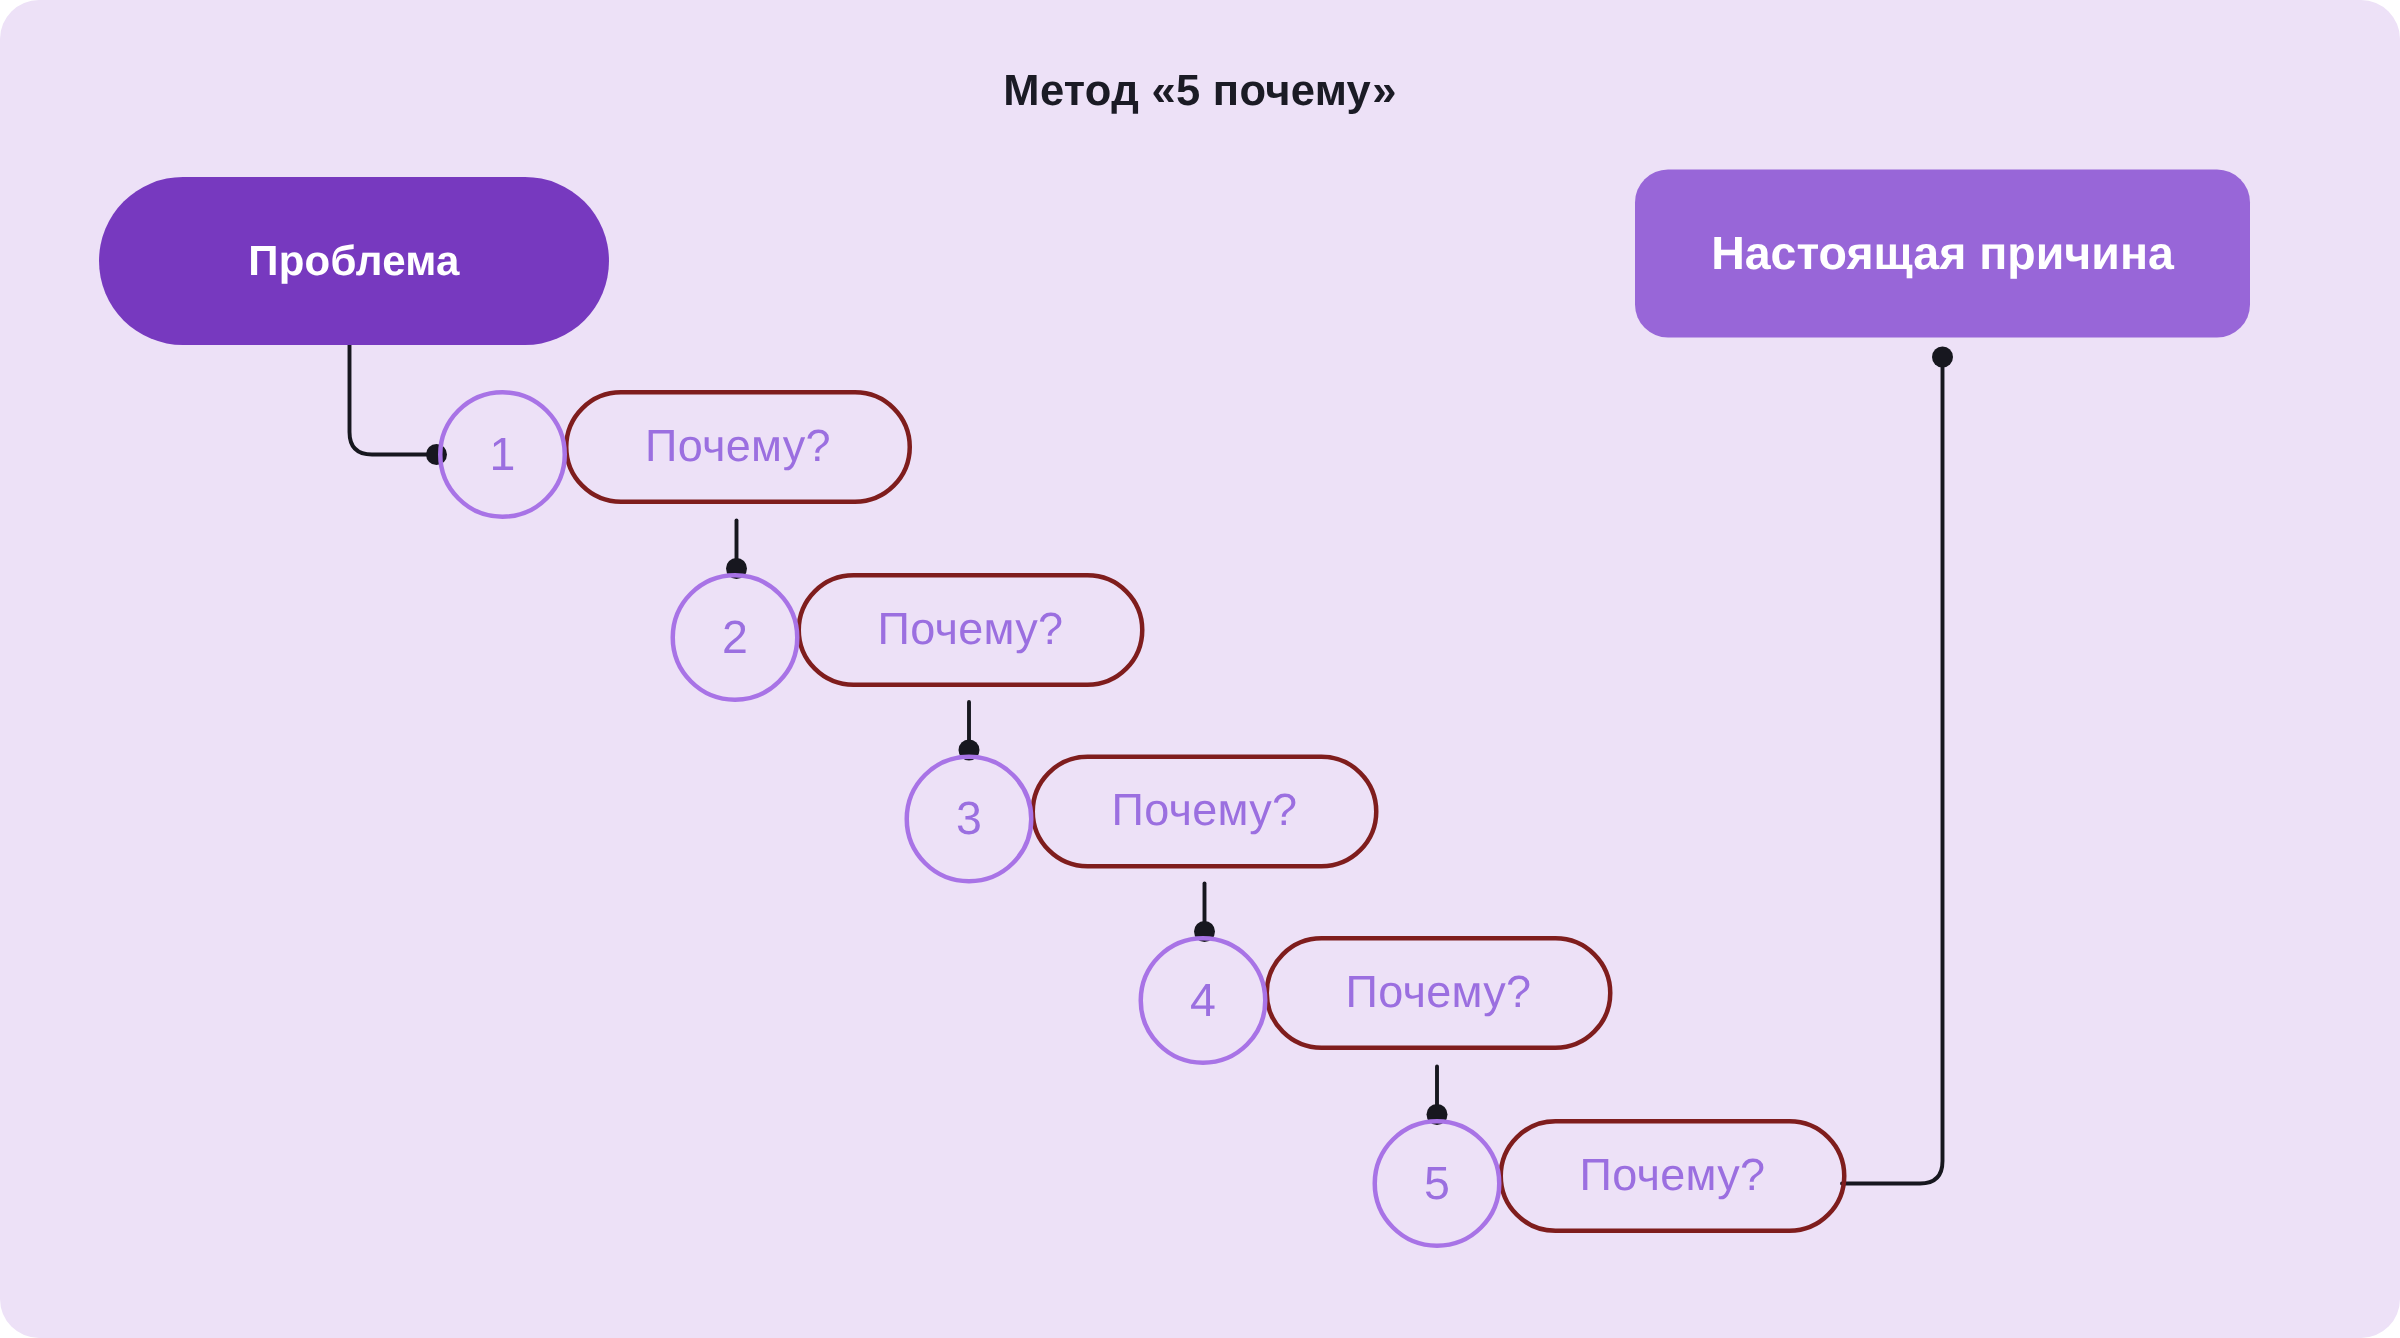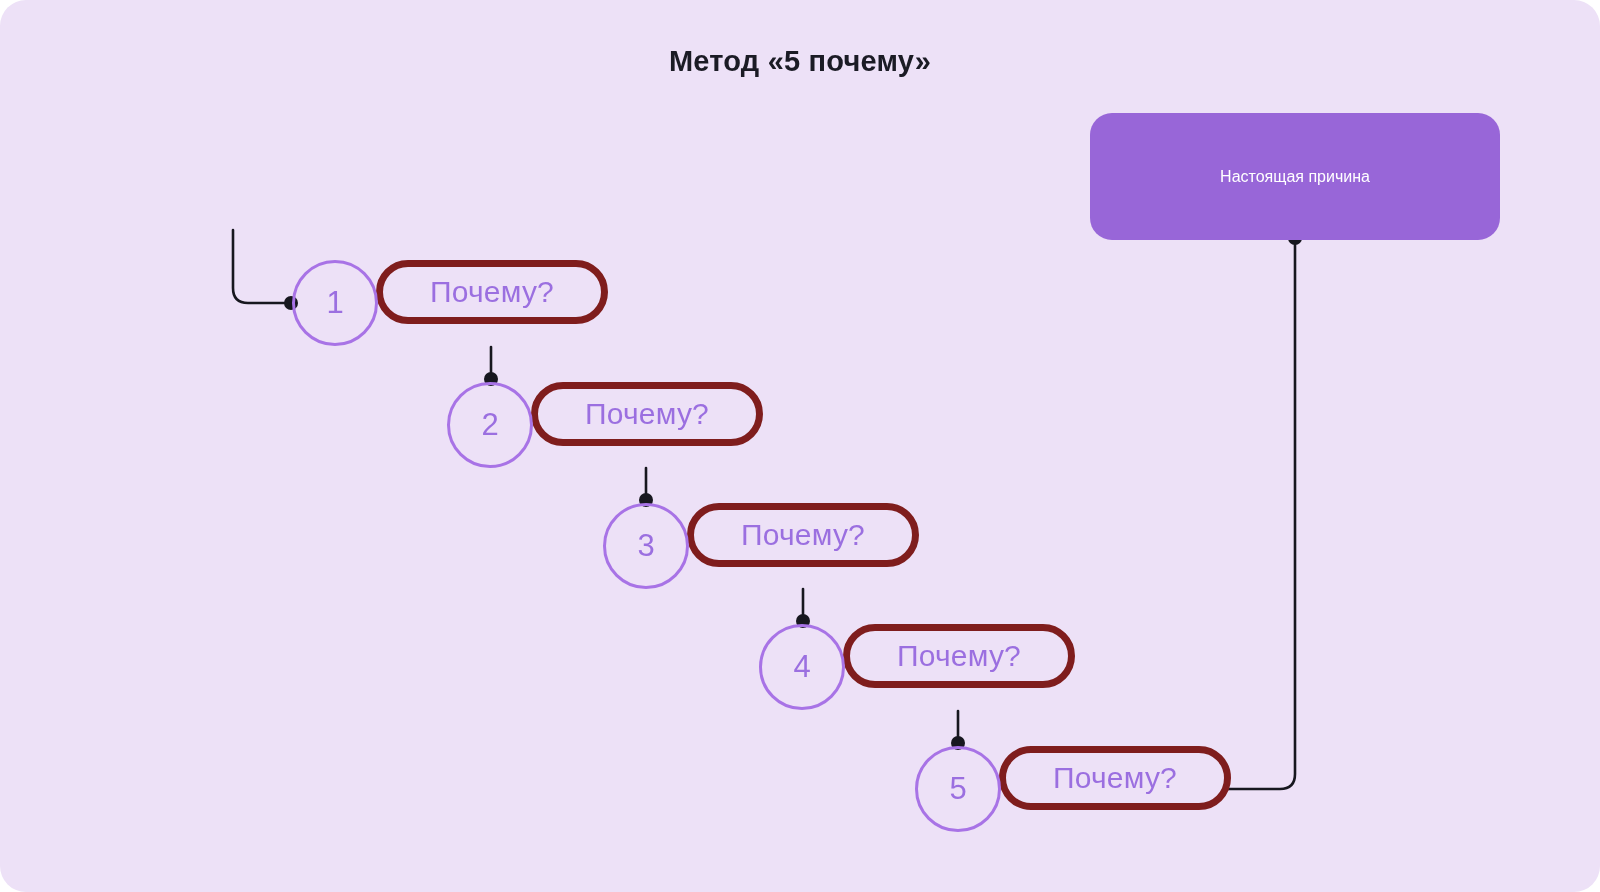--- a/index.html
+++ b/index.html
@@ -77,25 +77,25 @@
     background: #7739bf;
     font-size: 28px;
     font-weight: bold;
     letter-spacing: 0.2px;
   }
 
   #root-cause-box {
     left: 1090px;
     top: 113px;
     width: 410px;
-    height: 127px;
+    height: 112px;
     border-radius: 22px;
     background: #9866d8;
-    font-size: 16px;
-    font-weight: normal;
+    font-size: 31px;
+    font-weight: bold;
     line-height: 1.33;
     padding: 0 26px;
   }
   #root-cause-box .rc-text {
     display: block;
     width: 100%;
   }
 
   
   .why-step {
@@ -118,22 +118,22 @@
     justify-content: center;
     color: #9b6fe0;
     font-size: 31px;
     font-weight: normal;
     z-index: 2;
   }
 
   .step-pill {
     position: absolute;
     top: 0;
-    height: 64px;
-    border: 7px solid #7f1d1d;
+    height: 76px;
+    border: 3px solid #7f1d1d;
     border-radius: 43px;
     background: transparent;
     box-sizing: border-box;
     display: flex;
     align-items: center;
     justify-content: center;
     color: #9b6fe0;
     font-size: 30px;
     font-weight: normal;
     letter-spacing: 0.2px;
@@ -162,20 +162,23 @@
     <path class="conn-path" d="M 803 589 L 803 620"></path>
     <circle class="conn-dot" cx="803" cy="621" r="7"></circle>
 
     <path class="conn-path" d="M 958 711 L 958 742"></path>
     <circle class="conn-dot" cx="958" cy="743" r="7"></circle>
 
     <path class="conn-path" d="M 1228 789 L 1280 789 Q 1295 789 1295 774 L 1295 240"></path>
     <circle class="conn-dot" cx="1295" cy="238" r="7"></circle>
   </svg>
 
+  <div id="problem-box" class="solid-box">
+    <span>Проблема</span>
+  </div>
 
   <div id="root-cause-box" class="solid-box">
     <span>
       <span class="rc-text">Настоящая причина</span>
     </span>
   </div>
 
   <div class="why-step" style="left:292px; top:260px; width:316px;">
     <div class="step-circle">
       <span>1</span>

